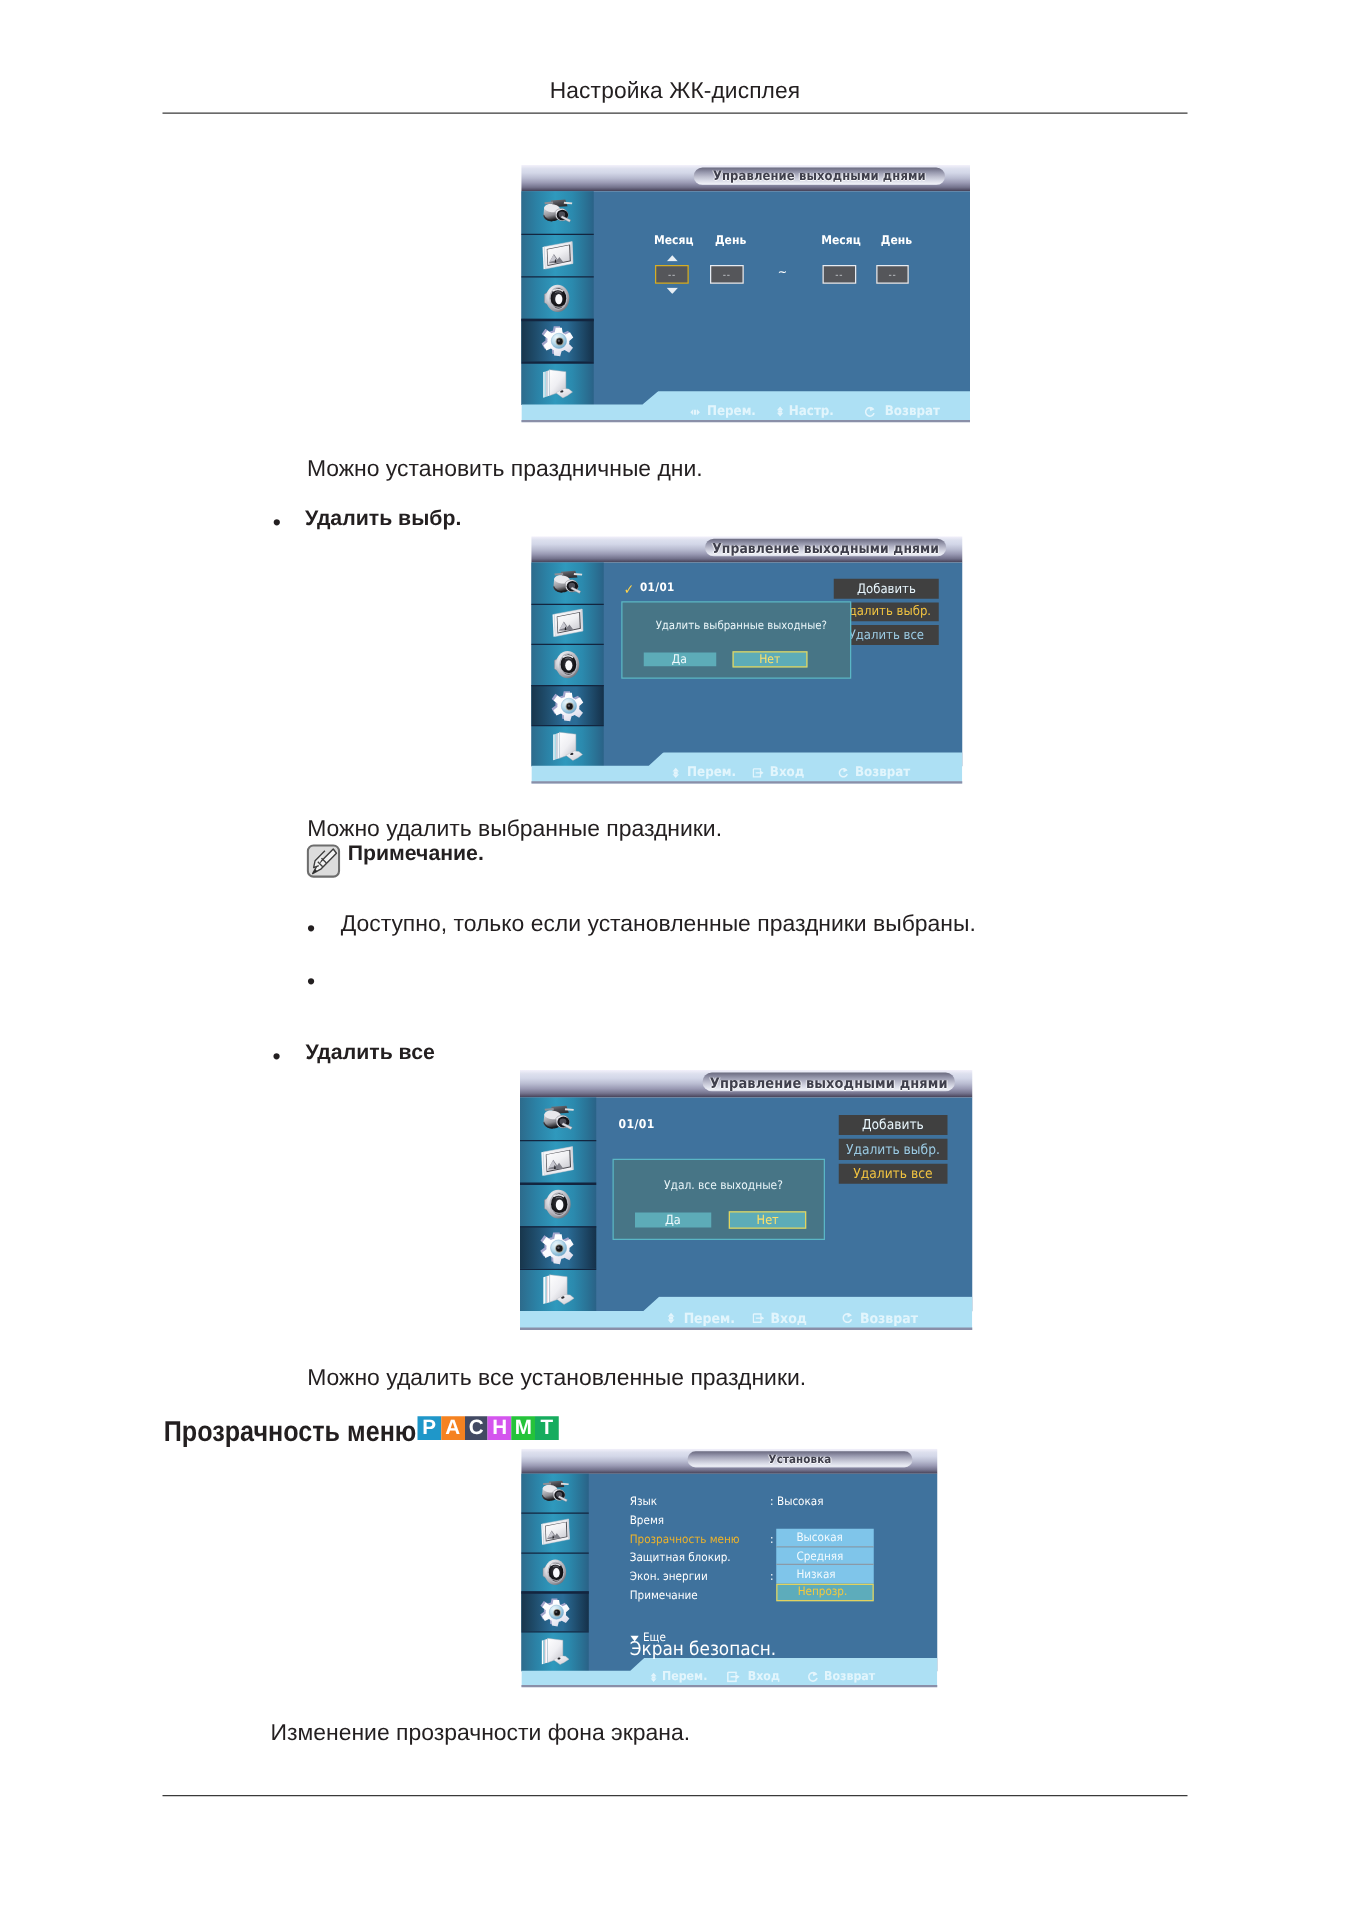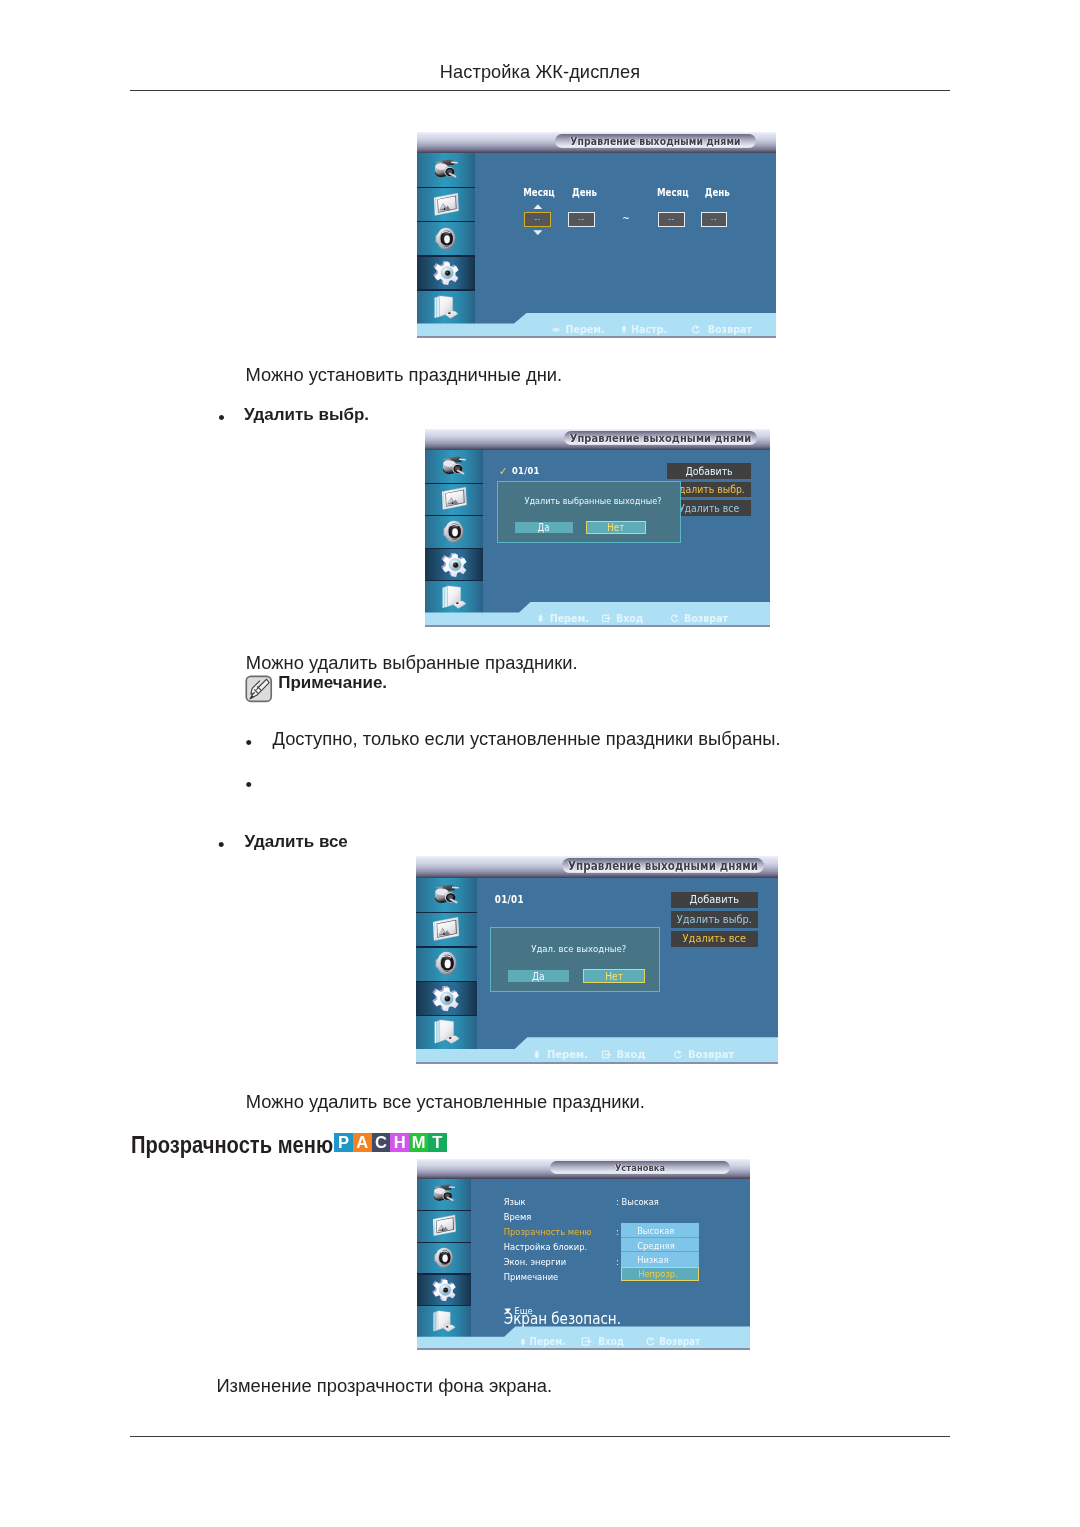--- a/index.html
+++ b/index.html
@@ -856,21 +856,21 @@
           <span>Возврат</span>
         </div>
       </div>
       <div class="title-pill" style="left:133.48px;top:2.0416000000000003px;width:179.104px;height:13.1776px;font-size:9.1872px;">Установка</div>
       <div class="osd-label" style="left:86.768px;top:36.656px;font-size:9.280000000000001px;">Язык</div>
       <div class="osd-label" style="left:199.056px;top:36.656px;font-size:9.280000000000001px;">:</div>
       <div class="osd-label" style="left:204.62400000000002px;top:36.656px;font-size:9.280000000000001px;">Высокая</div>
       <div class="osd-label" style="left:86.768px;top:51.689600000000006px;font-size:9.280000000000001px;">Время</div>
       <div class="osd-label" style="left:86.768px;top:66.7232px;font-size:9.280000000000001px;color:#f0b429;">Прозрачность меню</div>
       <div class="osd-label" style="left:199.056px;top:66.7232px;font-size:9.280000000000001px;">:</div>
-      <div class="osd-label" style="left:86.768px;top:81.7568px;font-size:9.280000000000001px;">Настройка блокир.</div>
+      <div class="osd-label" style="left:86.768px;top:81.7568px;font-size:9.280000000000001px;">Защитная блокир.</div>
       <div class="osd-label" style="left:86.768px;top:96.7904px;font-size:9.280000000000001px;">Экон. энергии</div>
       <div class="osd-label" style="left:199.056px;top:96.7904px;font-size:9.280000000000001px;">:</div>
       <div class="osd-label" style="left:86.768px;top:111.82400000000001px;font-size:9.280000000000001px;">Примечание</div>
       <div class="osd-label" style="left:86.768px;top:126.85759999999999px;font-size:15px;margin-top:24px;">Экран безопасн.</div>
       <div class="opt" style="left:204.16px;top:64.49600000000001px;width:78.32320000000001px;height:14.4304px;font-size:9.280000000000001px;">Высокая</div>
       <div style="position:absolute;left:204.16px;top:77.8128px;width:78.32320000000001px;height:1.1136px;background:#8a9aa8;"></div>
       <div class="opt" style="left:204.16px;top:78.9264px;width:78.32320000000001px;height:14.4304px;font-size:9.280000000000001px;">Средняя</div>
       <div style="position:absolute;left:204.16px;top:92.2432px;width:78.32320000000001px;height:1.1136px;background:#8a9aa8;"></div>
       <div class="opt" style="left:204.16px;top:93.35679999999999px;width:78.32320000000001px;height:14.4304px;font-size:9.280000000000001px;">Низкая</div>
       <div class="opt sel" style="left:204.16px;top:107.78720000000001px;width:78.32320000000001px;height:14.4304px;font-size:9.280000000000001px;">Непрозр.</div>

